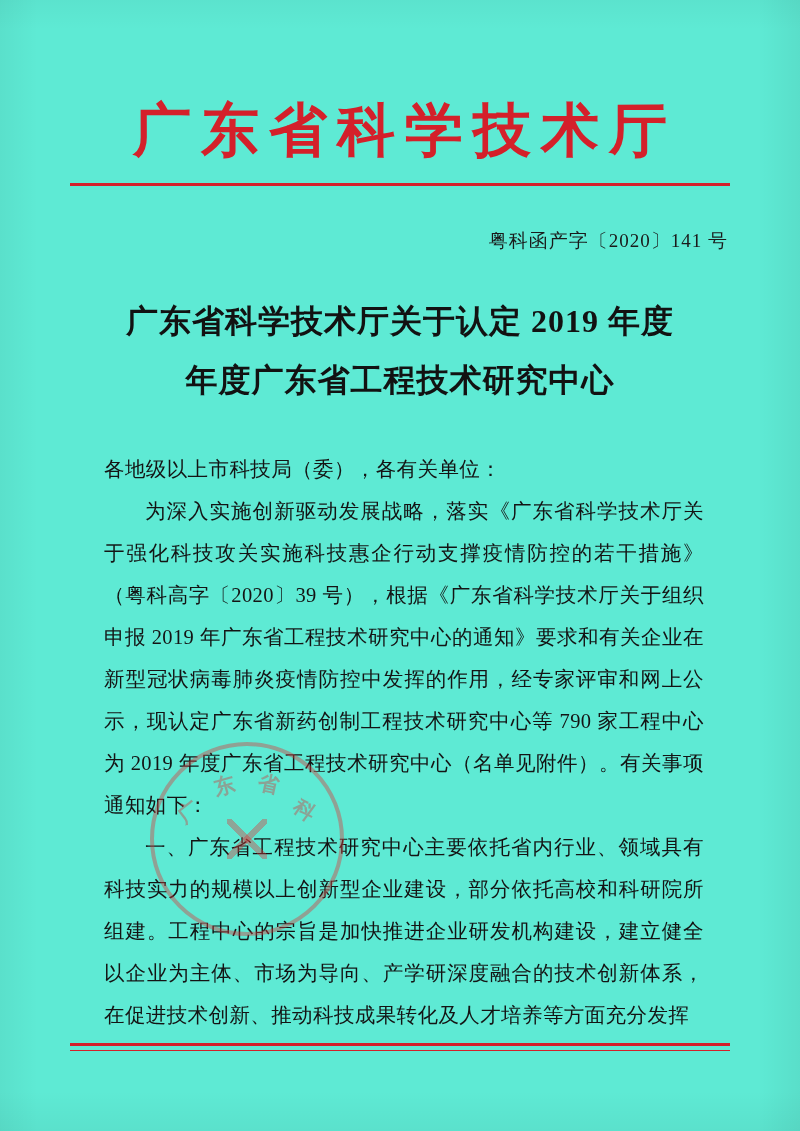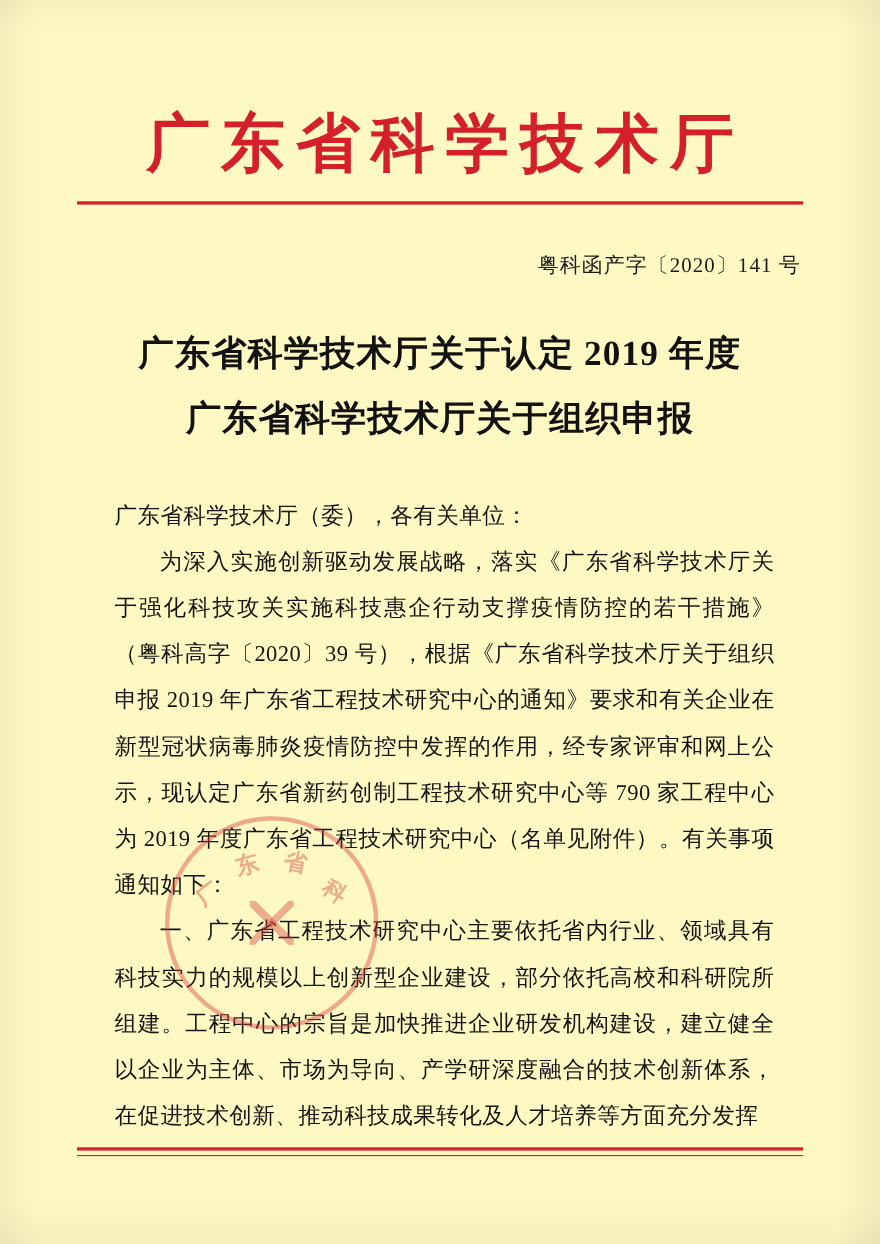--- a/index.html
+++ b/index.html
@@ -8,21 +8,21 @@
     background: #ffffff;
   }
   body {
     font-family: "Liberation Serif", "DejaVu Serif", serif;
   }
   .page {
     position: relative;
     width: 800px;
     height: 1131px;
     margin: 0 auto;
-    background: #fef9c3;
+    background: #5eead4;
     overflow: hidden;
   }
   
   .paper-shade {
     position: absolute;
     inset: 0;
     background:
       linear-gradient(90deg, rgba(0,0,0,0.045) 0px, rgba(0,0,0,0.0) 38px),
       linear-gradient(270deg, rgba(0,0,0,0.05) 0px, rgba(0,0,0,0.0) 42px),
       linear-gradient(180deg, rgba(0,0,0,0.03) 0px, rgba(0,0,0,0.0) 30px),
@@ -166,25 +166,25 @@
   <div class="content">
 
     <div class="masthead">广东省科学技术厅</div>
 
     <div class="masthead-rule"></div>
 
     <div class="doc-number">粤科函产字〔2020〕141 号</div>
 
     <div class="title">
       <span class="title-line">广东省科学技术厅关于认定 2019 年度</span>
-      <span class="title-line">广东省科学技术厅关于组织申报</span>
+      <span class="title-line">年度广东省工程技术研究中心</span>
     </div>
 
     <div class="body-text">
-      <p class="para">广东省科学技术厅（委），各有关单位：</p>
+      <p class="para">各地级以上市科技局（委），各有关单位：</p>
       <p class="para indent">为深入实施创新驱动发展战略，落实《广东省科学技术厅关于强化科技攻关实施科技惠企行动支撑疫情防控的若干措施》（粤科高字〔2020〕39 号），根据《广东省科学技术厅关于组织申报 2019 年广东省工程技术研究中心的通知》要求和有关企业在新型冠状病毒肺炎疫情防控中发挥的作用，经专家评审和网上公示，现认定广东省新药创制工程技术研究中心等 790 家工程中心为 2019 年度广东省工程技术研究中心（名单见附件）。有关事项通知如下：</p>
       <p class="para indent">一、广东省工程技术研究中心主要依托省内行业、领域具有科技实力的规模以上创新型企业建设，部分依托高校和科研院所组建。工程中心的宗旨是加快推进企业研发机构建设，建立健全以企业为主体、市场为导向、产学研深度融合的技术创新体系，在促进技术创新、推动科技成果转化及人才培养等方面充分发挥</p>
     </div>
 
     <div class="seal">
       <span class="seal-text seal-t1">广</span>
       <span class="seal-text seal-t2">东</span>
       <span class="seal-text seal-t3">省</span>
       <span class="seal-text seal-t4">科</span>
     </div>

